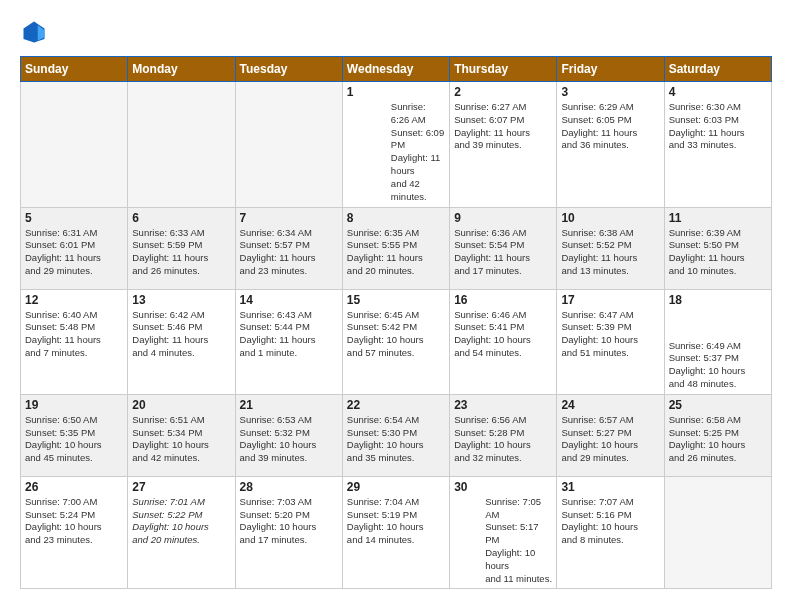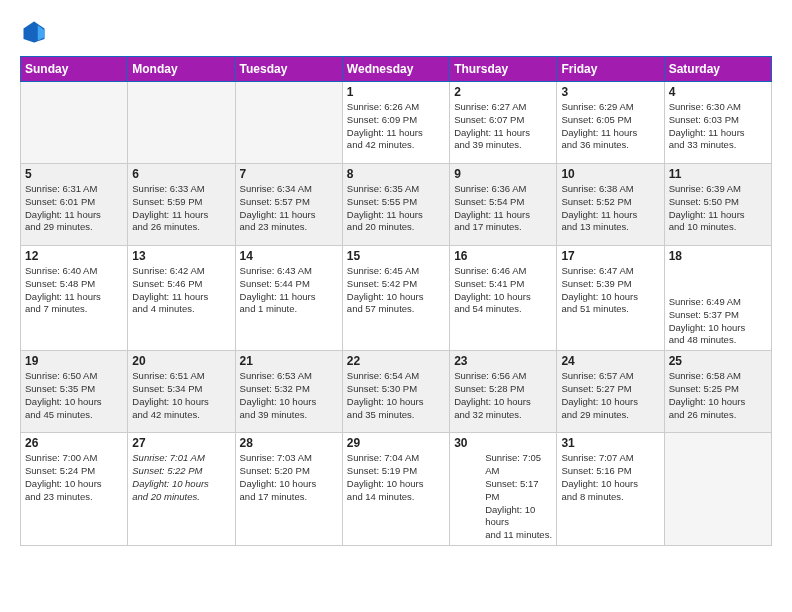--- a/index.html
+++ b/index.html
@@ -56,21 +56,21 @@
     .subtitle {
       font-size: 15px;
       color: #444;
     }
     .calendar {
       width: 100%;
       border-collapse: collapse;
       border: 1px solid #bbb;
     }
     .calendar th {
-      background-color: #a21caf;
+      background-color: #a16207;
       color: #fff;
       font-size: 12px;
       font-weight: bold;
       padding: 5px 4px;
       text-align: left;
       border: 1px solid #1565c0;
     }
     .calendar td {
       vertical-align: top;
       border: 1px solid #ccc;
@@ -133,21 +133,21 @@
           <th>Saturday</th>
         </tr>
     </thead>
     <tbody id="calendar-body">
     <tr>
           <td class="empty"></td>
           <td class="empty"></td>
           <td class="empty"></td>
           <td>
             <div class="day-number">1</div>
-            <div class="day-info" style="white-space: pre-line;">Sunrise: 6:26 AM
+            <div class="day-info" style="white-space: pre-line; margin-left: 44px;">Sunrise: 6:26 AM
 Sunset: 6:09 PM
 Daylight: 11 hours
 and 42 minutes.</div>
           </td>
           <td>
             <div class="day-number">2</div>
             <div class="day-info" style="white-space: pre-line;">Sunrise: 6:27 AM
 Sunset: 6:07 PM
 Daylight: 11 hours
 and 39 minutes.</div>

